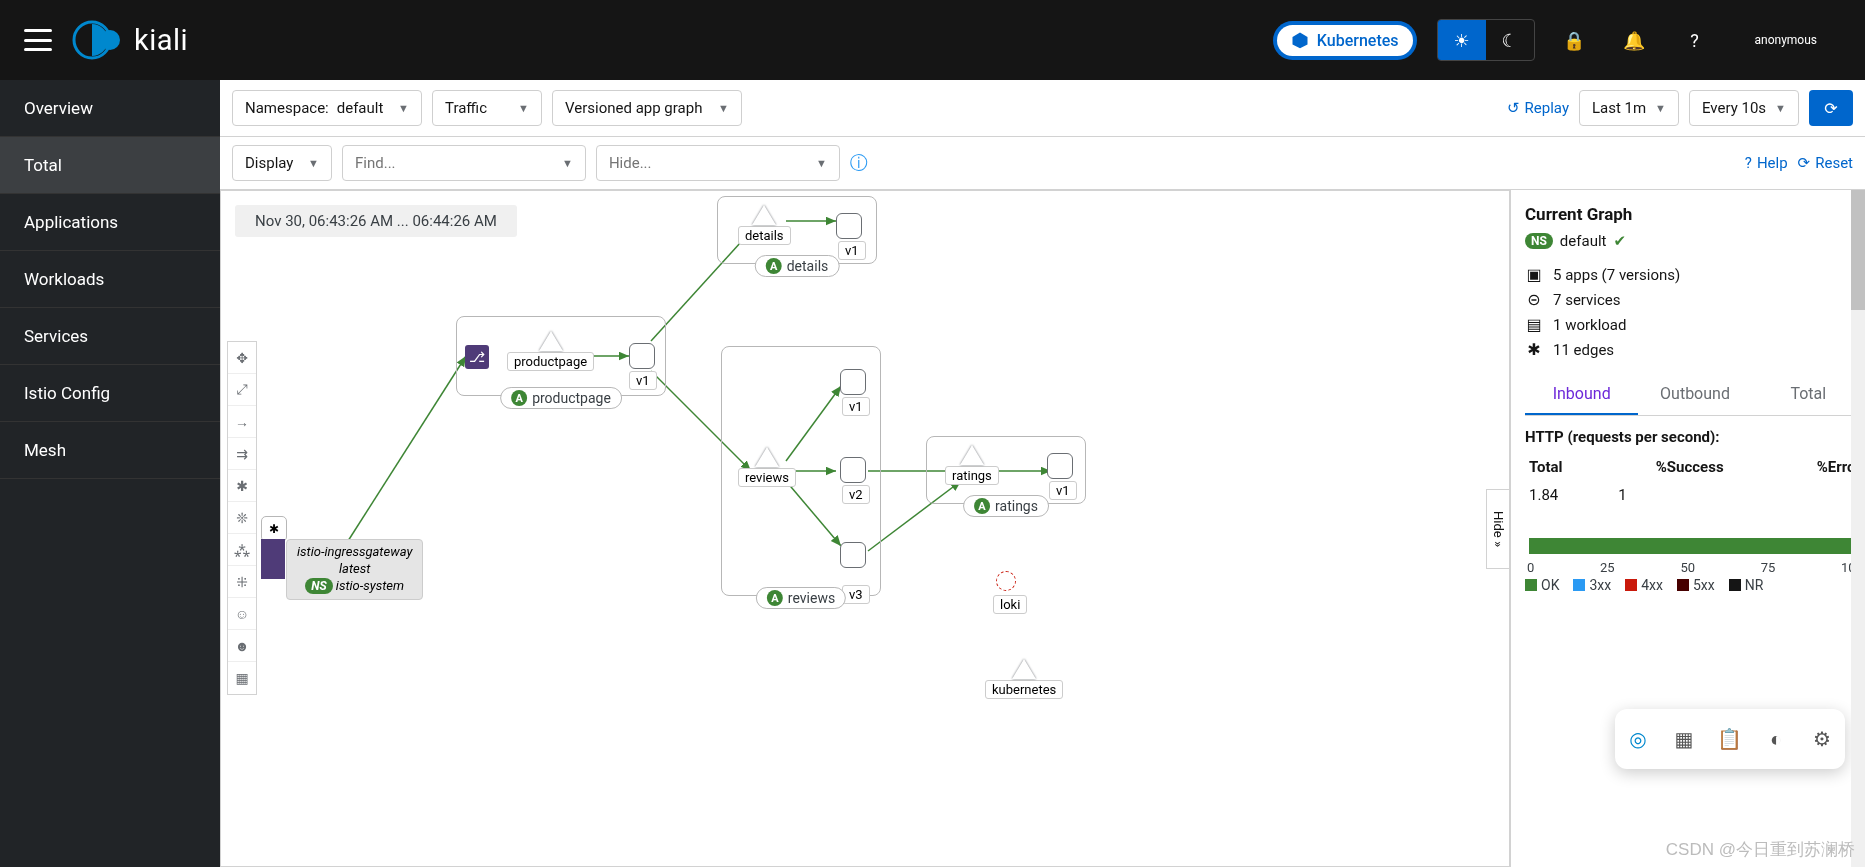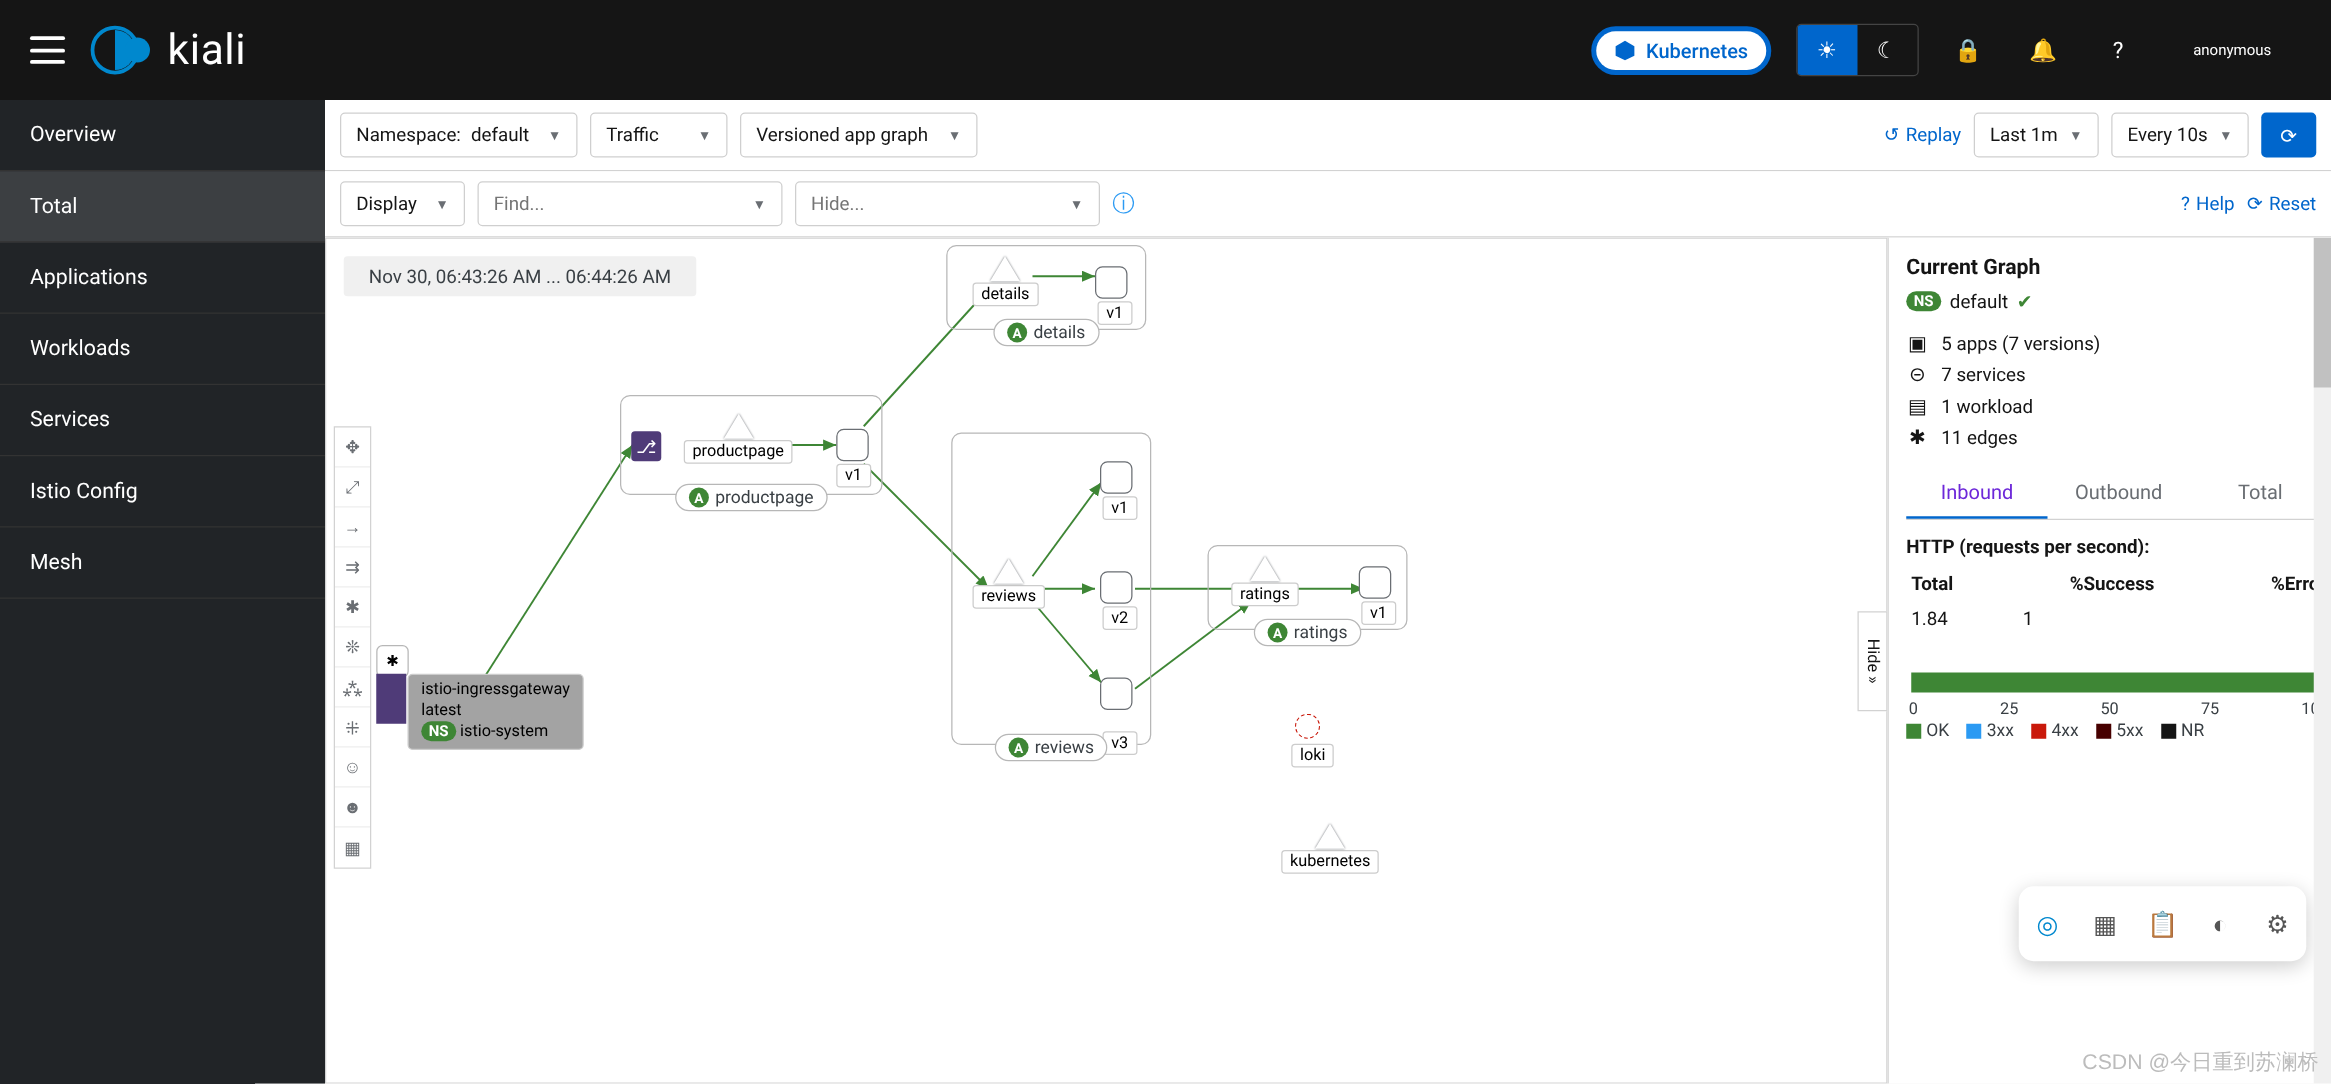--- a/index.html
+++ b/index.html
@@ -2,32 +2,32 @@
 <html><head>
 <meta charset="utf-8">
 <style>
 * { box-sizing: border-box; margin: 0; padding: 0; font-family: -apple-system, BlinkMacSystemFont, "Segoe UI", Roboto, Helvetica, Arial, sans-serif; }
 html, body { width: 1865px; height: 867px; overflow: hidden; background: #fff; }
 .header { background: #151515; height: 80px; display: flex; align-items: center; padding: 0 24px; color: #fff; gap: 20px; }
 .hamburger { width: 28px; height: 22px; display: flex; flex-direction: column; justify-content: space-between; cursor: pointer; }
 .hamburger span { height: 3px; background: #fff; border-radius: 2px; }
 .logo { display: flex; align-items: center; gap: 10px; color: #fff; }
 .logo-icon { width: 52px; height: 40px; }
-.logo-text { font-size: 34px; font-weight: 400; letter-spacing: 0.5px; }
+.logo-text { font-size: 29px; font-weight: 400; letter-spacing: 0.5px; }
 .header-spacer { flex: 1; }
 .k8s-chip { background: #0066cc; border-radius: 22px; padding: 4px; display: flex; align-items: center; }
 .k8s-inner { background: #fff; border-radius: 18px; padding: 6px 14px; display: flex; align-items: center; gap: 8px; color: #0066cc; font-size: 16px; font-weight: 500; }
 .k8s-inner svg { width: 18px; height: 18px; }
 .theme-toggle { display: flex; border: 1px solid #444; border-radius: 4px; overflow: hidden; }
 .theme-btn { width: 48px; height: 40px; display: flex; align-items: center; justify-content: center; font-size: 18px; }
 .theme-btn.active { background: #0066cc; }
 .header-icon { width: 40px; height: 40px; display: flex; align-items: center; justify-content: center; font-size: 18px; cursor: pointer; }
 .user-label { font-size: 12px; margin-left: 20px; margin-right: 24px; }
 .body-row { display: flex; height: calc(100% - 80px); }
-.sidebar { width: 260px; background: #212427; color: #fff; }
+.sidebar { width: 220px; background: #212427; color: #fff; }
 .nav-item { padding: 18px 24px; font-size: 17px; cursor: pointer; border-bottom: 1px solid #333; }
 .nav-item.active { background: #3c3f42; }
 .main { flex: 1; display: flex; flex-direction: column; background: #f4f4f4; }
 .toolbar { background: #fff; border-bottom: 1px solid #d2d2d2; padding: 10px 12px; display: flex; align-items: center; gap: 10px; }
 .toolbar.second { padding-top: 8px; padding-bottom: 8px; }
 .sel { background: #fff; border: 1px solid #cfcfcf; border-radius: 4px; padding: 7px 12px; display: flex; align-items: center; gap: 8px; cursor: pointer; font-size: 15px; color: #151515; min-height: 36px; }
 .sel .chev { margin-left: auto; color: #6a6e73; font-size: 11px; }
 .refresh-btn { width: 44px; height: 36px; background: #0066cc; border-radius: 4px; display: flex; align-items: center; justify-content: center; color: #fff; cursor: pointer; }
 .link-blue { color: #0066cc; cursor: pointer; display: flex; align-items: center; gap: 5px; font-size: 15px; }
 .info-i { color: #2b9af3; font-size: 18px; }
@@ -61,21 +61,21 @@
 .sw { width: 12px; height: 12px; display: inline-block; }
 
 .group-box { position: absolute; border: 1px solid #b7b7b7; border-radius: 8px; }
 .app-badge { position: absolute; bottom: -14px; left: 50%; transform: translateX(-50%); background: #fff; border: 1px solid #b7b7b7; border-radius: 12px; padding: 2px 10px; font-size: 14px; color: #393f44; display: flex; align-items: center; gap: 5px; }
 .app-badge .a { background: #3e8635; color: #fff; border-radius: 50%; width: 16px; height: 16px; display: flex; align-items: center; justify-content: center; font-size: 11px; font-weight: 700; }
 .svc-node { position: absolute; display: flex; flex-direction: column; align-items: center; }
 .tri { width: 0; height: 0; border-left: 12px solid transparent; border-right: 12px solid transparent; border-bottom: 20px solid #fff; filter: drop-shadow(0 0 1px #6a6e73); }
 .svc-label { background: #fff; border: 1px solid #ccc; border-radius: 3px; padding: 1px 6px; font-size: 13px; margin-top: 1px; }
 .wk-node { position: absolute; width: 26px; height: 26px; border: 1.5px solid #6a6e73; border-radius: 6px; background: #fff; }
 .wk-label { position: absolute; font-size: 13px; background: #fff; border: 1px solid #ccc; border-radius: 3px; padding: 1px 6px; }
-.gw-node { position: absolute; background: #a3a3a3; border: 1px solid #ccc; border-radius: 4px; padding: 4px 10px; font-size: 13px; text-align: left; line-height: 1.3; }
+.gw-node { position: absolute; background: #e5e5e5; border: 1px solid #ccc; border-radius: 4px; padding: 4px 10px; font-size: 13px; text-align: center; line-height: 1.3; font-style: italic; }
 .gw-icon { position: absolute; width: 24px; height: 40px; background: #4f3b78; }
 .gw-icon2 { position: absolute; width: 24px; height: 24px; background: #4f3b78; border-radius: 3px; display: flex; align-items: center; justify-content: center; color: #fff; font-size: 14px; }
 .edge { stroke: #3e8635; stroke-width: 1.5; fill: none; marker-end: url(#arrow); }
 .dashed-circle { position: absolute; width: 20px; height: 20px; border: 1.5px dashed #c9190b; border-radius: 50%; }
 .playpill { position: absolute; left: 40px; top: 325px; width: 26px; height: 26px; border: 1px solid #b7b7b7; border-radius: 5px; display:flex; align-items:center; justify-content:center; font-size:12px;}
 .watermark { position: absolute; right: 10px; bottom: 6px; color: #bcbcbc; font-size: 17px; font-family: sans-serif; }
 </style>
 </head>
 <body>
 

